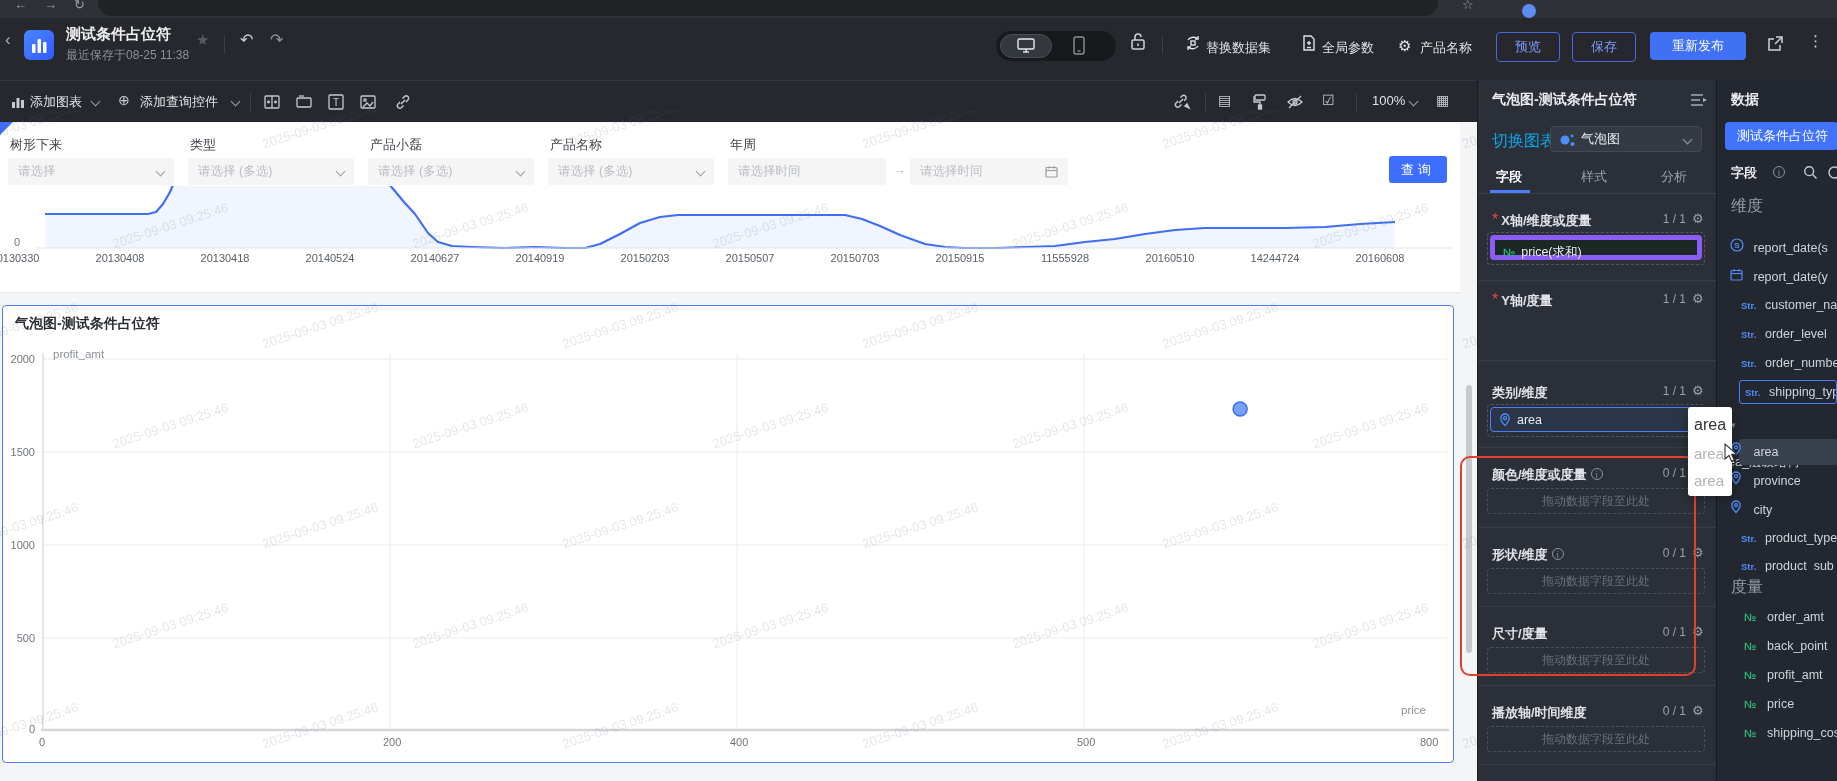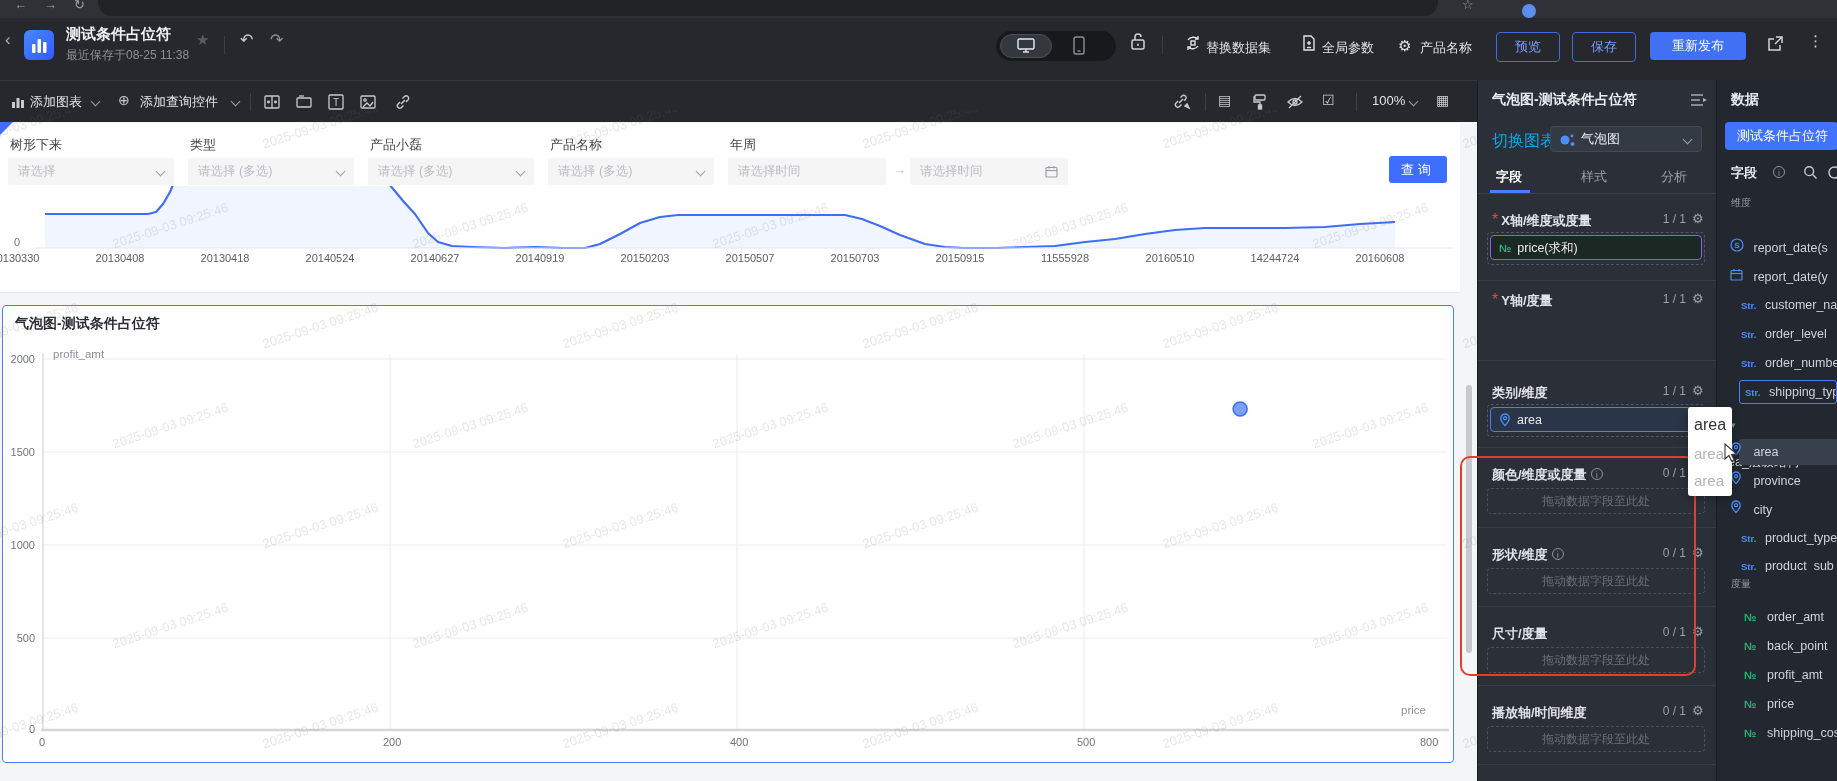--- a/index.html
+++ b/index.html
@@ -45,33 +45,33 @@
   #chart-dd{left:72px;top:46px;width:152px;height:26px;background:#343a44;border:1px solid #434957;border-radius:4px;box-sizing:border-box;color:#e9ebee;font-size:13px;line-height:24px;cursor:pointer}
   .tab{font-size:13px;color:#9aa0a8;cursor:pointer}
   .tab.on{color:#fff;font-weight:bold}
   .sec-l{font-size:13px;color:#dfe2e7;font-weight:bold}
   .req{color:#e5484d;margin-right:3px}
   .cnt{font-size:12px;color:#9aa0a8}
   .gear{color:#9aa0a8;font-size:13px;cursor:pointer}
   .zone{position:absolute;left:9px;right:11px;height:33px;border:1px dashed #515762;border-radius:4px;box-sizing:border-box;padding:2px}
   .pill{height:25px;border-radius:4px;font-size:12.5px;color:#e9ebee;line-height:25px;padding-left:8px;box-sizing:border-box;cursor:pointer;white-space:nowrap}
   .pill .no{color:#2dae74;font-weight:bold;font-size:11px;margin-right:6px}
-  .pill.meas{background:#1c2823;border:1px solid #8b5cf6}
+  .pill.meas{background:#1c2823;border:5px solid #8b5cf6}
   .pill.geo{background:#2a3547;border:1px solid #4d7dff}
   .drop{position:absolute;left:9px;right:11px;height:26px;border:1px dashed #4a505b;border-radius:4px;box-sizing:border-box;
         text-align:center;font-size:12px;color:#6a7078;line-height:24px}
   .sdiv{position:absolute;left:0;right:0;height:1px;background:#373d47}
   .info{display:inline-block;width:12px;height:12px;border:1px solid #8e939b;border-radius:50%;color:#8e939b;
         font-size:9px;line-height:12px;text-align:center;vertical-align:1px;margin-left:4px;box-sizing:border-box}
   #redbox{left:1460px;top:456px;width:236px;height:220px;border:2px solid #e2402f;border-radius:10px;box-sizing:border-box;pointer-events:none;z-index:30}
   
   #dpanel{left:1716px;top:80px;width:121px;height:701px;background:#23272f;border-left:1px solid #171a1f;box-sizing:border-box;overflow:hidden}
   #dpanel .ptitle{left:14px;top:11px;font-size:14px;color:#e9ebee;font-weight:bold}
   #dschip{left:8px;top:42px;width:113px;height:28px;background:#4273ff;border-radius:4px;color:#fff;font-size:13px;line-height:28px;padding-left:12px;box-sizing:border-box;white-space:nowrap;cursor:pointer}
-  .grp{font-size:10px;color:#989ea6}
+  .grp{font-size:16px;color:#989ea6}
   .frow{position:absolute;left:0;width:121px;height:26px;line-height:26px;font-size:12.5px;color:#cfd3da;white-space:nowrap;cursor:pointer}
   .frow .lab{vertical-align:top}
   .fic{display:inline-block;color:#4d8df7;font-size:9.5px;font-weight:bold;width:24px}
   .fic.ind{margin-left:13px}
   .no-ic{display:inline-block;color:#2dae74;font-size:11px;font-weight:bold;width:23px;margin-left:27px}
   .caret{color:#868c95;font-size:9px;margin-left:14px;width:9px;display:inline-block}
   .selbox{position:absolute;left:22px;top:1px;width:98px;height:24px;border:1px solid #4d7dff;border-radius:3px;box-sizing:border-box}
   .hoverbg{position:absolute;left:22px;top:0;width:99px;height:26px;background:#3a414e;border-radius:3px}
   
   #popup{left:1688px;top:407px;width:44px;background:#fff;border-radius:3px;box-shadow:0 2px 10px rgba(0,0,0,.3);z-index:40;padding:2px 0}

